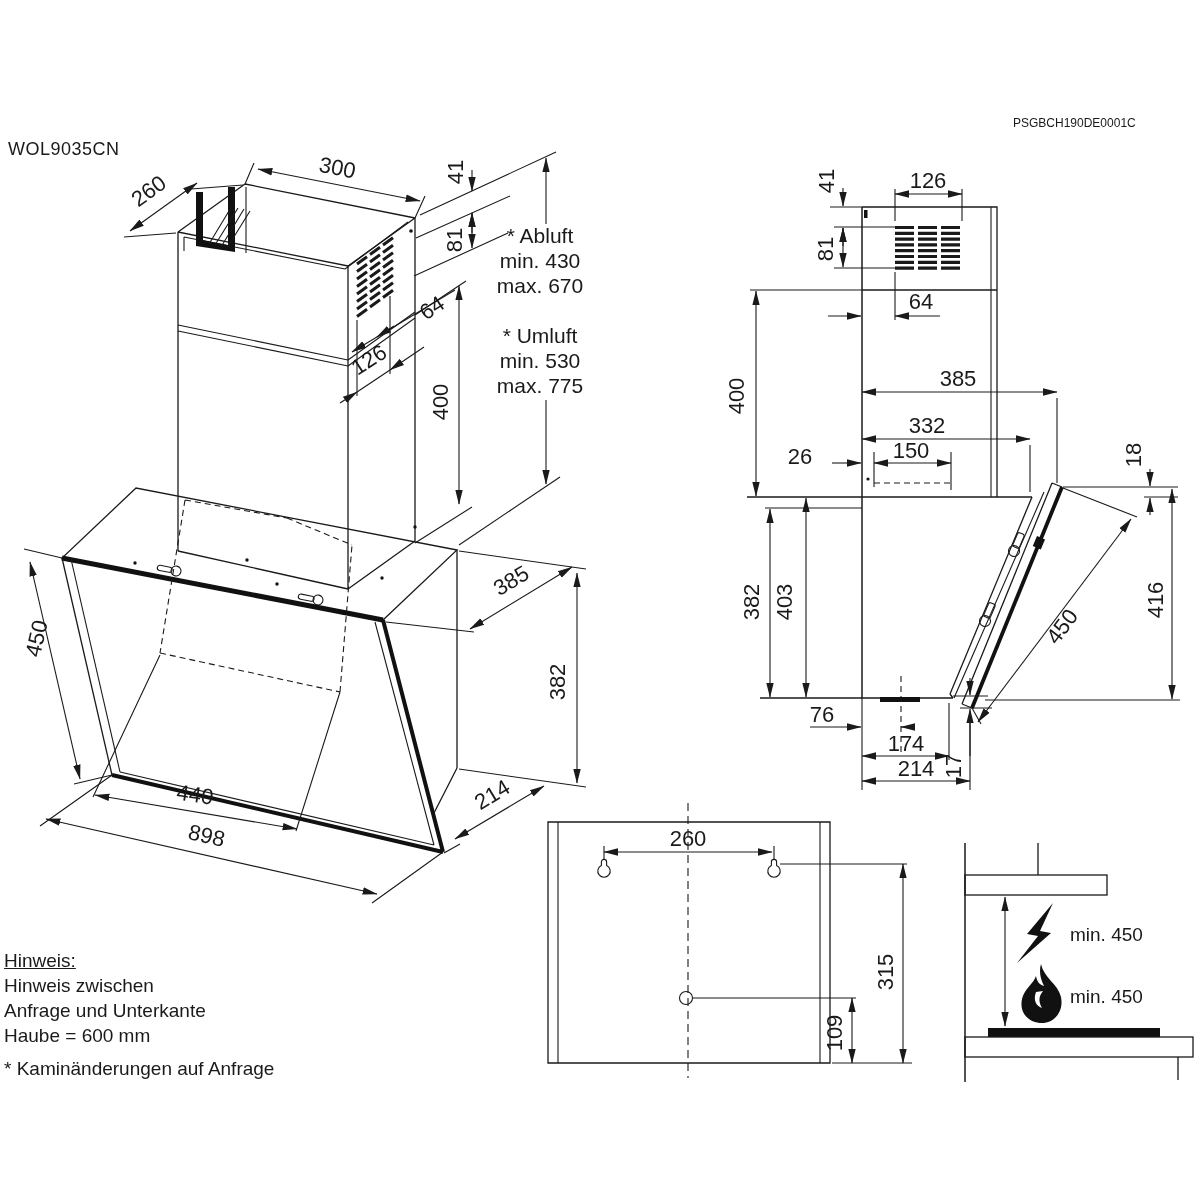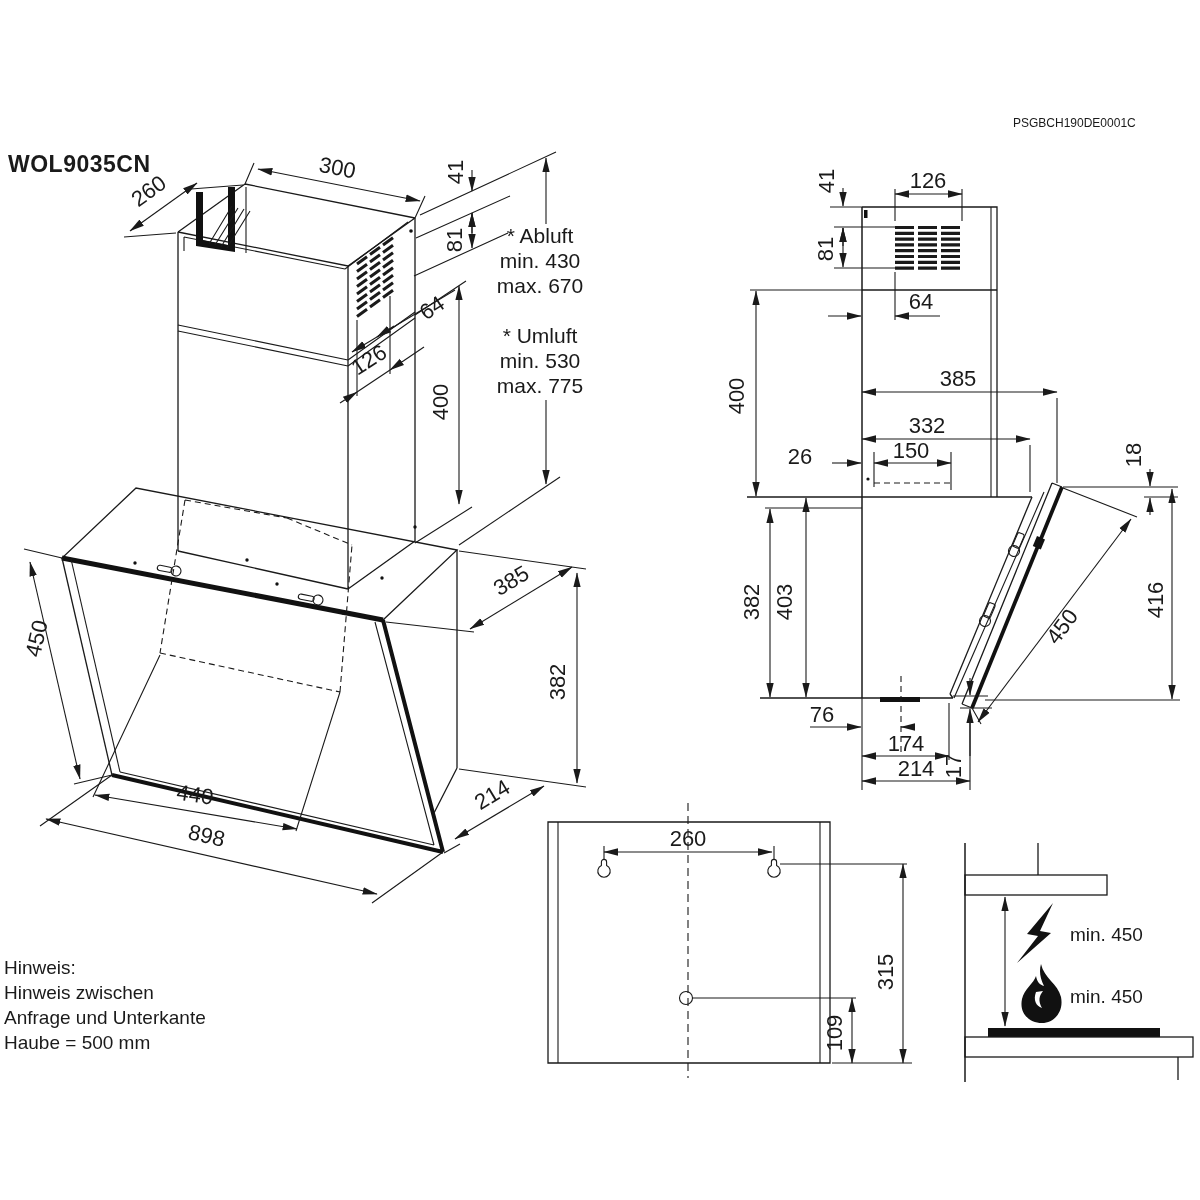--- a/index.html
+++ b/index.html
@@ -1,22 +1,22 @@
 <!DOCTYPE html>
 <html><head>
 <meta charset="utf-8">
 <style>
   html,body{margin:0;padding:0;background:#fff;}
   .canvas{position:relative;width:1200px;height:1200px;background:#ffffff;overflow:hidden;
           font-family:"Liberation Sans",sans-serif;color:#1a1a1a;}
   .canvas svg{position:absolute;left:0;top:0;}
-  .model{position:absolute;left:8px;top:151px;font-size:23px;font-weight:bold;letter-spacing:.5px;}
+  .model{position:absolute;left:8px;top:139px;font-size:18px;font-weight:normal;letter-spacing:.5px;}
   .doccode{position:absolute;left:1013px;top:116px;font-size:12px;}
   .notes{position:absolute;left:4px;top:948px;font-size:19px;line-height:25px;}
-  .notes .t{margin-top:7px;}
+  .notes .t{text-decoration:underline;}
   .footnote{position:absolute;left:4px;top:1058px;font-size:19px;}
   
   .ln{fill:none;stroke:#1a1a1a;stroke-width:1.3px;}
   .thin{fill:none;stroke:#1a1a1a;stroke-width:1.1px;}
   .thk{fill:none;stroke:#111;stroke-width:4px;}
   .thk5{fill:none;stroke:#111;stroke-width:5px;}
   .dimln{fill:none;stroke:#1a1a1a;stroke-width:1.1px;}
   .dash{fill:none;stroke:#1a1a1a;stroke-width:1.1px;stroke-dasharray:6 4;}
   .vent{fill:none;stroke:#1a1a1a;stroke-width:3px;}
   .vent2{fill:none;stroke:#1a1a1a;stroke-width:3.2px;}
@@ -283,16 +283,17 @@
   </g>
 </svg>
 
   <div class="model">WOL9035CN</div>
   <div class="doccode">PSGBCH190DE0001C</div>
 
   <div class="notes">
     <div class="t">Hinweis:</div>
     <div>Hinweis zwischen</div>
     <div>Anfrage und Unterkante</div>
-    <div>Haube = 500 mm</div>
+    <div>Haube = 600 mm</div>
   </div>
+  <div class="footnote">* Kaminänderungen auf Anfrage</div>
 
 </div>
 
 </body></html>

